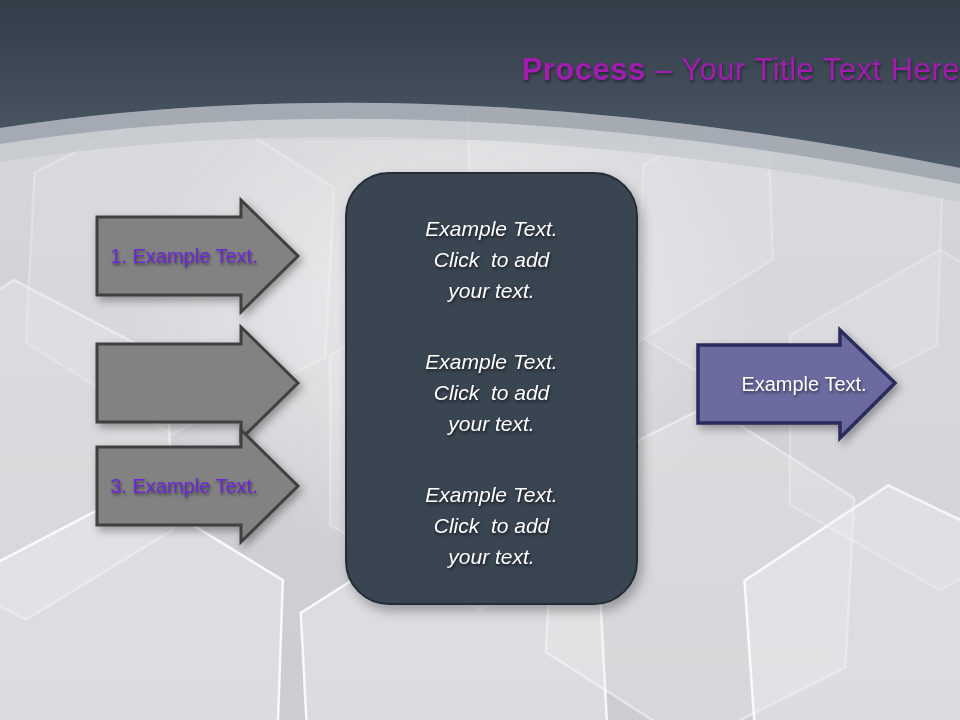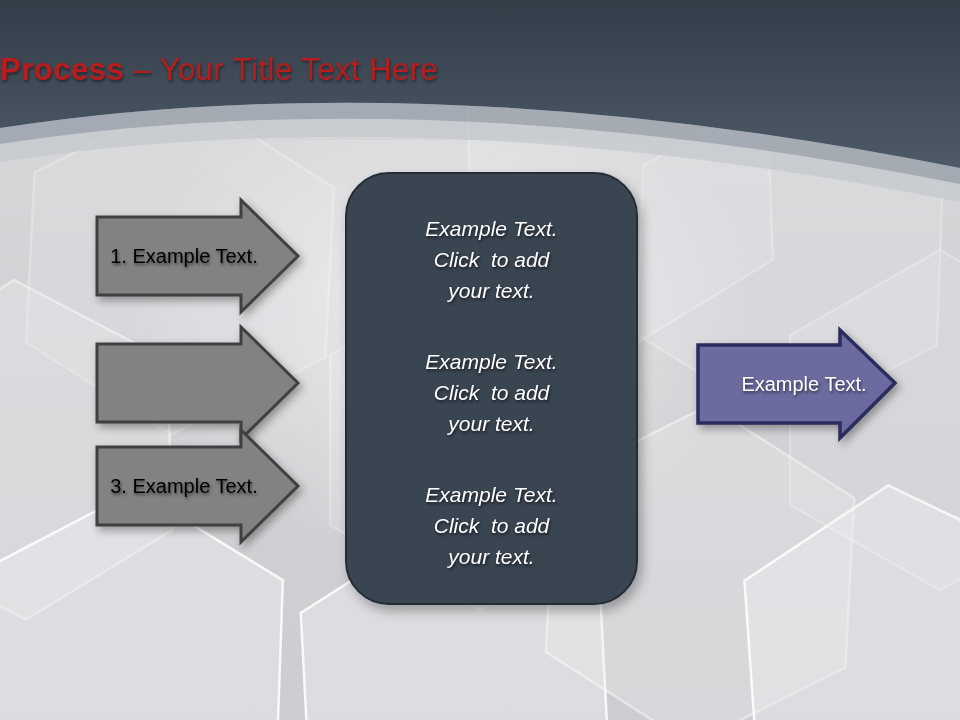--- a/index.html
+++ b/index.html
@@ -15,35 +15,35 @@
   #bg-hex polygon.bright{stroke-opacity:.85;fill-opacity:.5;}
   #bg-hex polygon.faint{stroke-opacity:.25;fill-opacity:.2;}
   .bg-glow{
     position:absolute;left:120px;top:140px;width:640px;height:420px;
     background:radial-gradient(ellipse at 50% 40%, rgba(255,255,255,.55) 0%, rgba(255,255,255,0) 70%);
     pointer-events:none;
   }
   
   #header-svg{width:960px;height:210px;}
   .slide-title{
-    position:absolute;left:0;top:52px;width:960px;text-align:left;
-    font-size:31px;color:#b91c1c;letter-spacing:.5px;
+    position:absolute;left:0;top:52px;width:960px;text-align:right;
+    font-size:31px;color:#a21caf;letter-spacing:.5px;
     text-shadow:1px 2px 3px rgba(0,0,0,.45);
   }
   .slide-title .emph{font-weight:700;}
   .slide-title .rest{font-weight:400;}
   
   .arrow-wrap{position:absolute;width:206px;height:118px;}
   .arrow-wrap svg{overflow:visible;filter:drop-shadow(3px 4px 4px rgba(0,0,0,.35));}
   .arrow-wrap polygon{stroke:#404040;stroke-width:3;stroke-linejoin:miter;}
   .arrow-label{
     position:absolute;left:0;top:20px;width:206px;height:78px;
     display:flex;align-items:center;justify-content:center;
     padding:0 36px 0 8px;box-sizing:border-box;
-    color:#000000;font-size:20px;white-space:nowrap;
+    color:#6d28d9;font-size:20px;white-space:nowrap;
     text-shadow:1px 2px 3px rgba(0,0,0,.55);
   }
   .arrow-right-wrap{position:absolute;left:696px;top:327px;width:202px;height:114px;}
   .arrow-right-wrap svg{overflow:visible;filter:drop-shadow(3px 4px 4px rgba(0,0,0,.35));}
   .arrow-right-wrap polygon{stroke:#2b2b5e;stroke-width:3.5;stroke-linejoin:miter;}
   .arrow-right-label{
     position:absolute;left:0;top:18px;width:202px;height:78px;
     display:flex;align-items:center;justify-content:center;
     padding:0 4px 0 18px;box-sizing:border-box;
     color:#ffffff;font-size:20px;white-space:nowrap;

